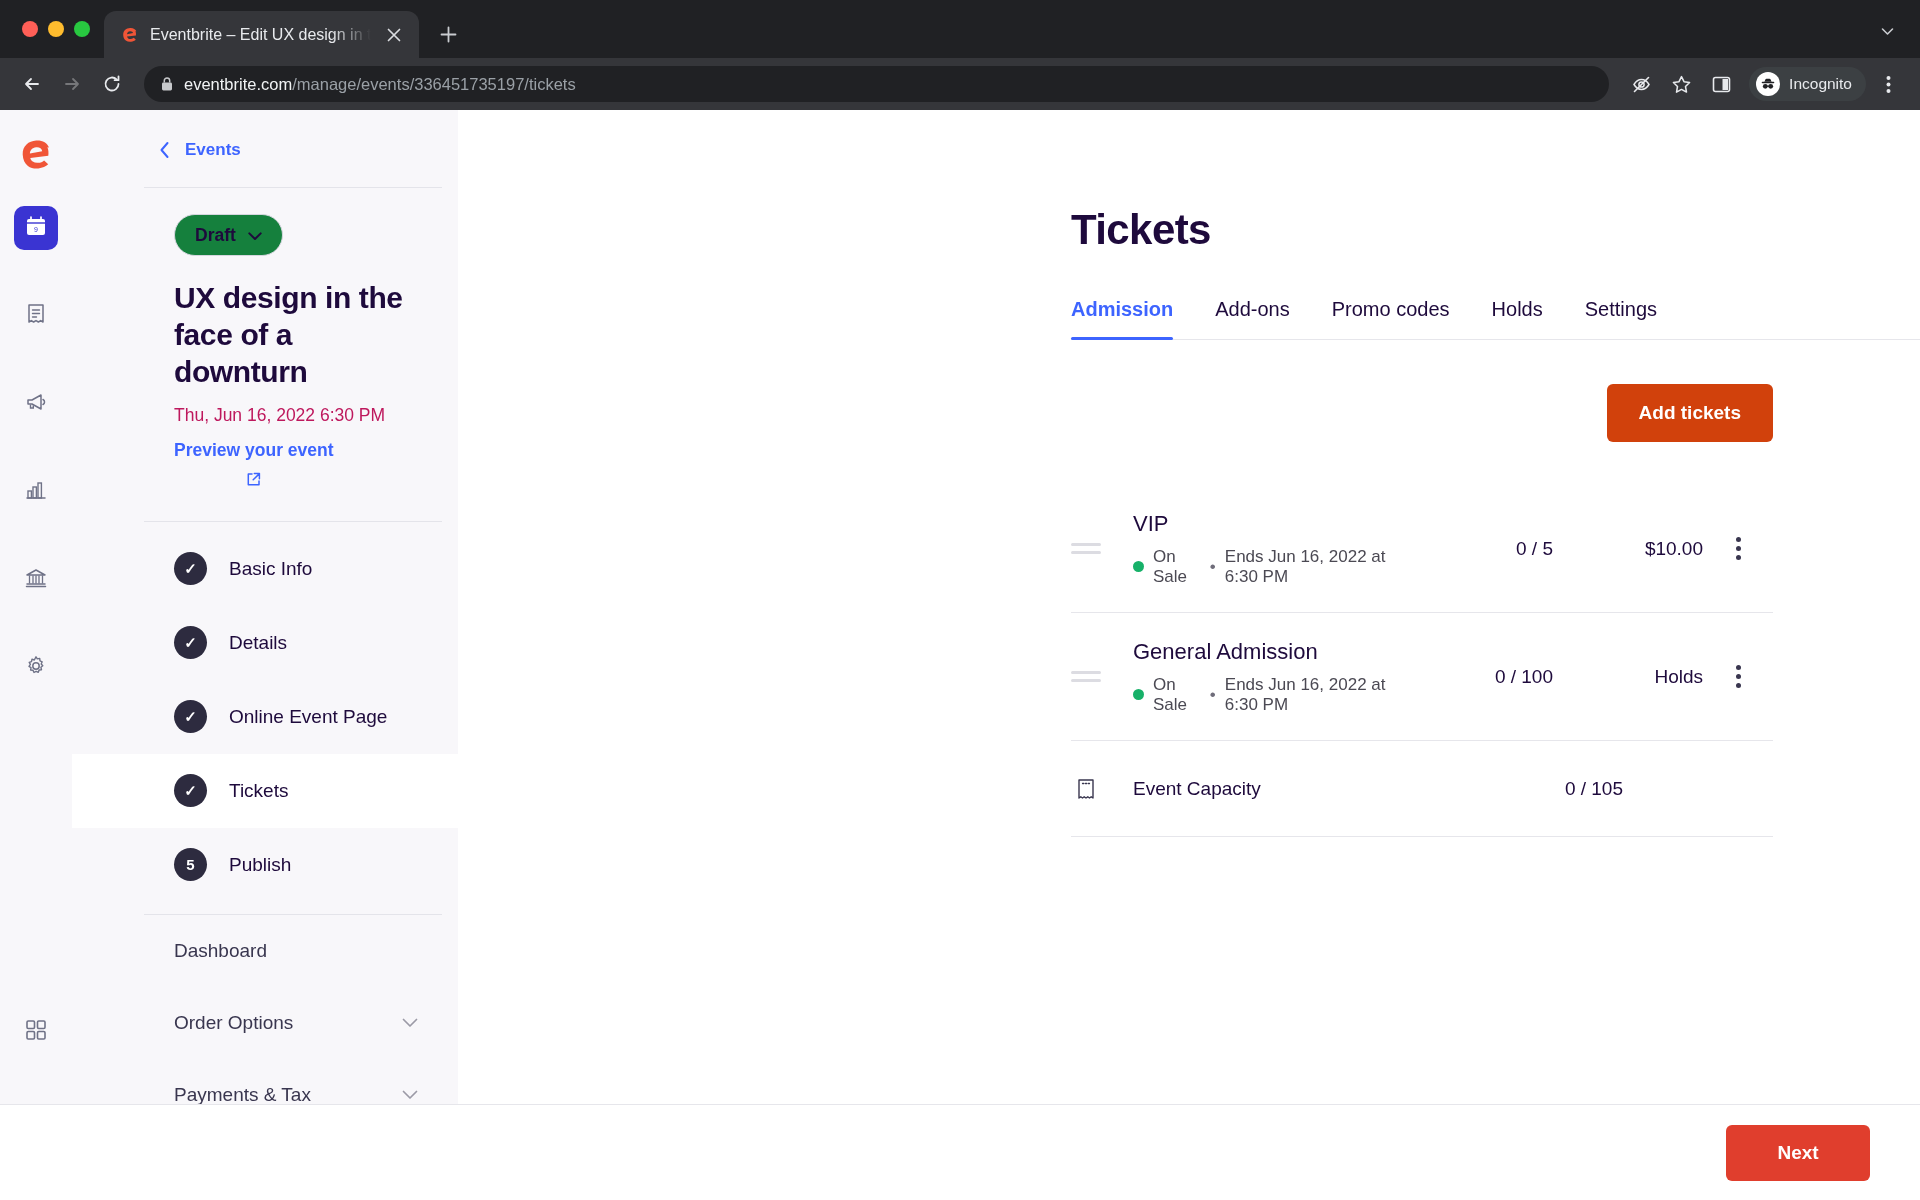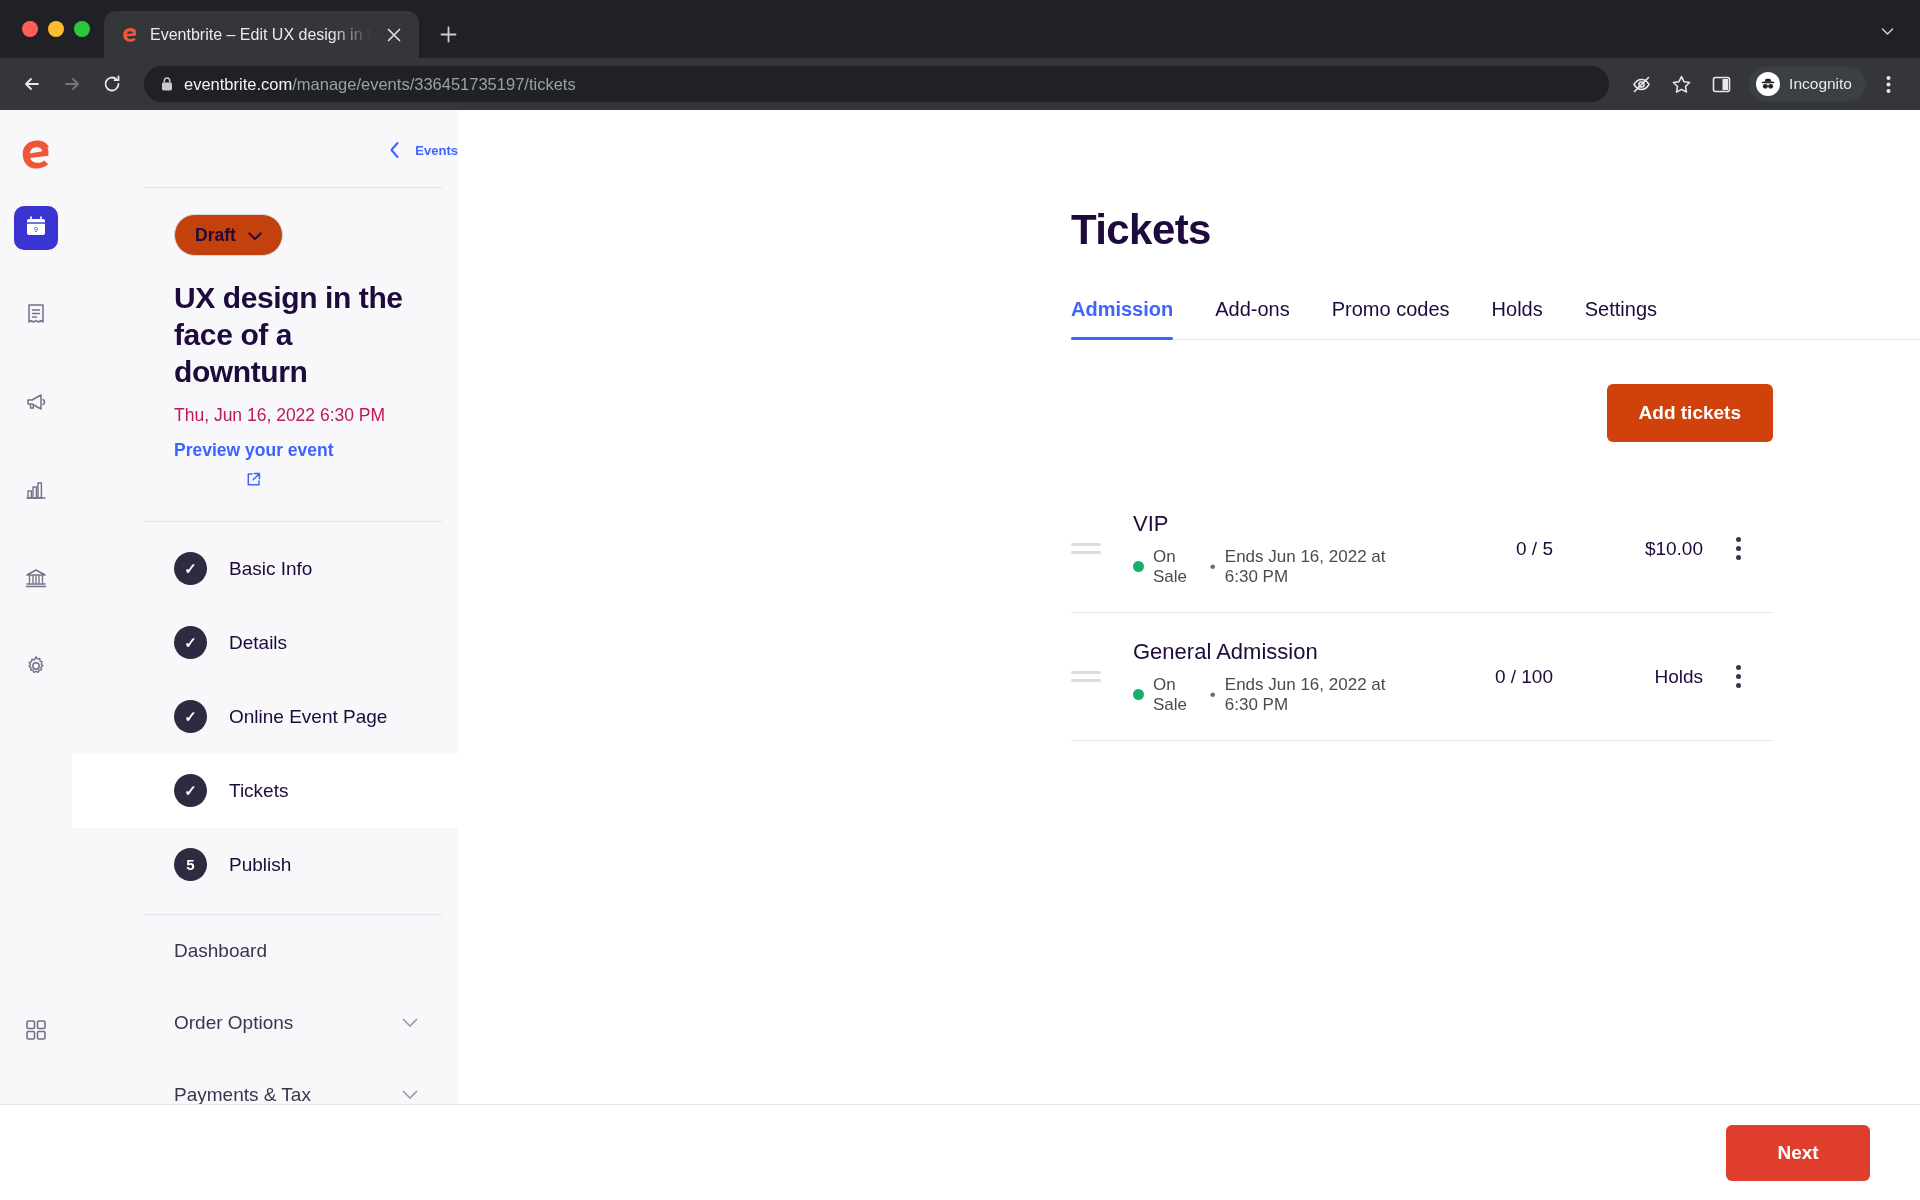--- a/index.html
+++ b/index.html
@@ -109,28 +109,28 @@
   .rail-item.active { background: #3a34d2; color: #fff; }
   .rail-bottom { position: absolute; bottom: 155px; left: 0; width: 72px; display: flex; justify-content: center; }
 
   
   .sidebar {
     width: 386px; flex: 0 0 386px; background: #f8f7fa; height: 100%;
     position: relative; overflow: hidden;
   }
   .side-back {
     display: flex; align-items: center; gap: 14px; padding: 30px 0 0 86px;
-    color: #3d64ff; font-size: 13px; font-weight: 700; justify-content: flex-end;
+    color: #3d64ff; font-size: 17px; font-weight: 700;
   }
   .side-back .chev { display: flex; align-items: center; }
   .side-divider { height: 1px; background: #e4e4ea; margin: 27px 16px 0 72px; }
 
   .status-pill {
     display: inline-flex; align-items: center; gap: 12px;
-    background: #c2410c; border: 1px solid #d5d6de; border-radius: 24px;
+    background: #15803d; border: 1px solid #d5d6de; border-radius: 24px;
     height: 42px; padding: 0 20px; margin: 26px 0 0 102px;
     font-size: 17.5px; font-weight: 700; color: #1e0a3c;
   }
   .event-title {
     margin: 24px 32px 0 102px; font-size: 30px; line-height: 1.23;
     font-weight: 700; color: #1e0a3c; letter-spacing: -0.4px;
   }
   .event-date { margin: 14px 0 0 102px; font-size: 17.5px; color: #be185d; }
   .preview-link {
     margin: 14px 0 0 102px; display: inline-flex; align-items: center; gap: 10px;
@@ -559,20 +559,30 @@
           <div class="tk-price">Holds</div>
           <div class="tk-kebab">
             <span class="kebab-dots">
                 <i></i>
                 <i></i>
                 <i></i>
               </span>
           </div>
         </div>
 
+        <div class="cap-row">
+          <span class="cap-icon">
+            <svg width="20" height="22" viewBox="0 0 20 22">
+                <path d="M3 2h14v18l-1.8-1.2L13.5 20l-1.7-1.2L10 20l-1.8-1.2L6.5 20 4.8 18.8 3 20z" stroke="currentColor" stroke-width="1.4" fill="none" stroke-linejoin="round"></path>
+                <path d="M6.5 5.5h7" stroke="currentColor" stroke-width="1.3" stroke-linecap="round" stroke-dasharray="1.3 1.6"></path>
+              </svg>
+          </span>
+          <span class="cap-label">Event Capacity</span>
+          <span class="cap-val">0 / 105</span>
+        </div>
       </div>
     </div>
 
     <div class="footer">
       <button class="btn-next">Next</button>
     </div>
 
   </div>
 </div>
 

